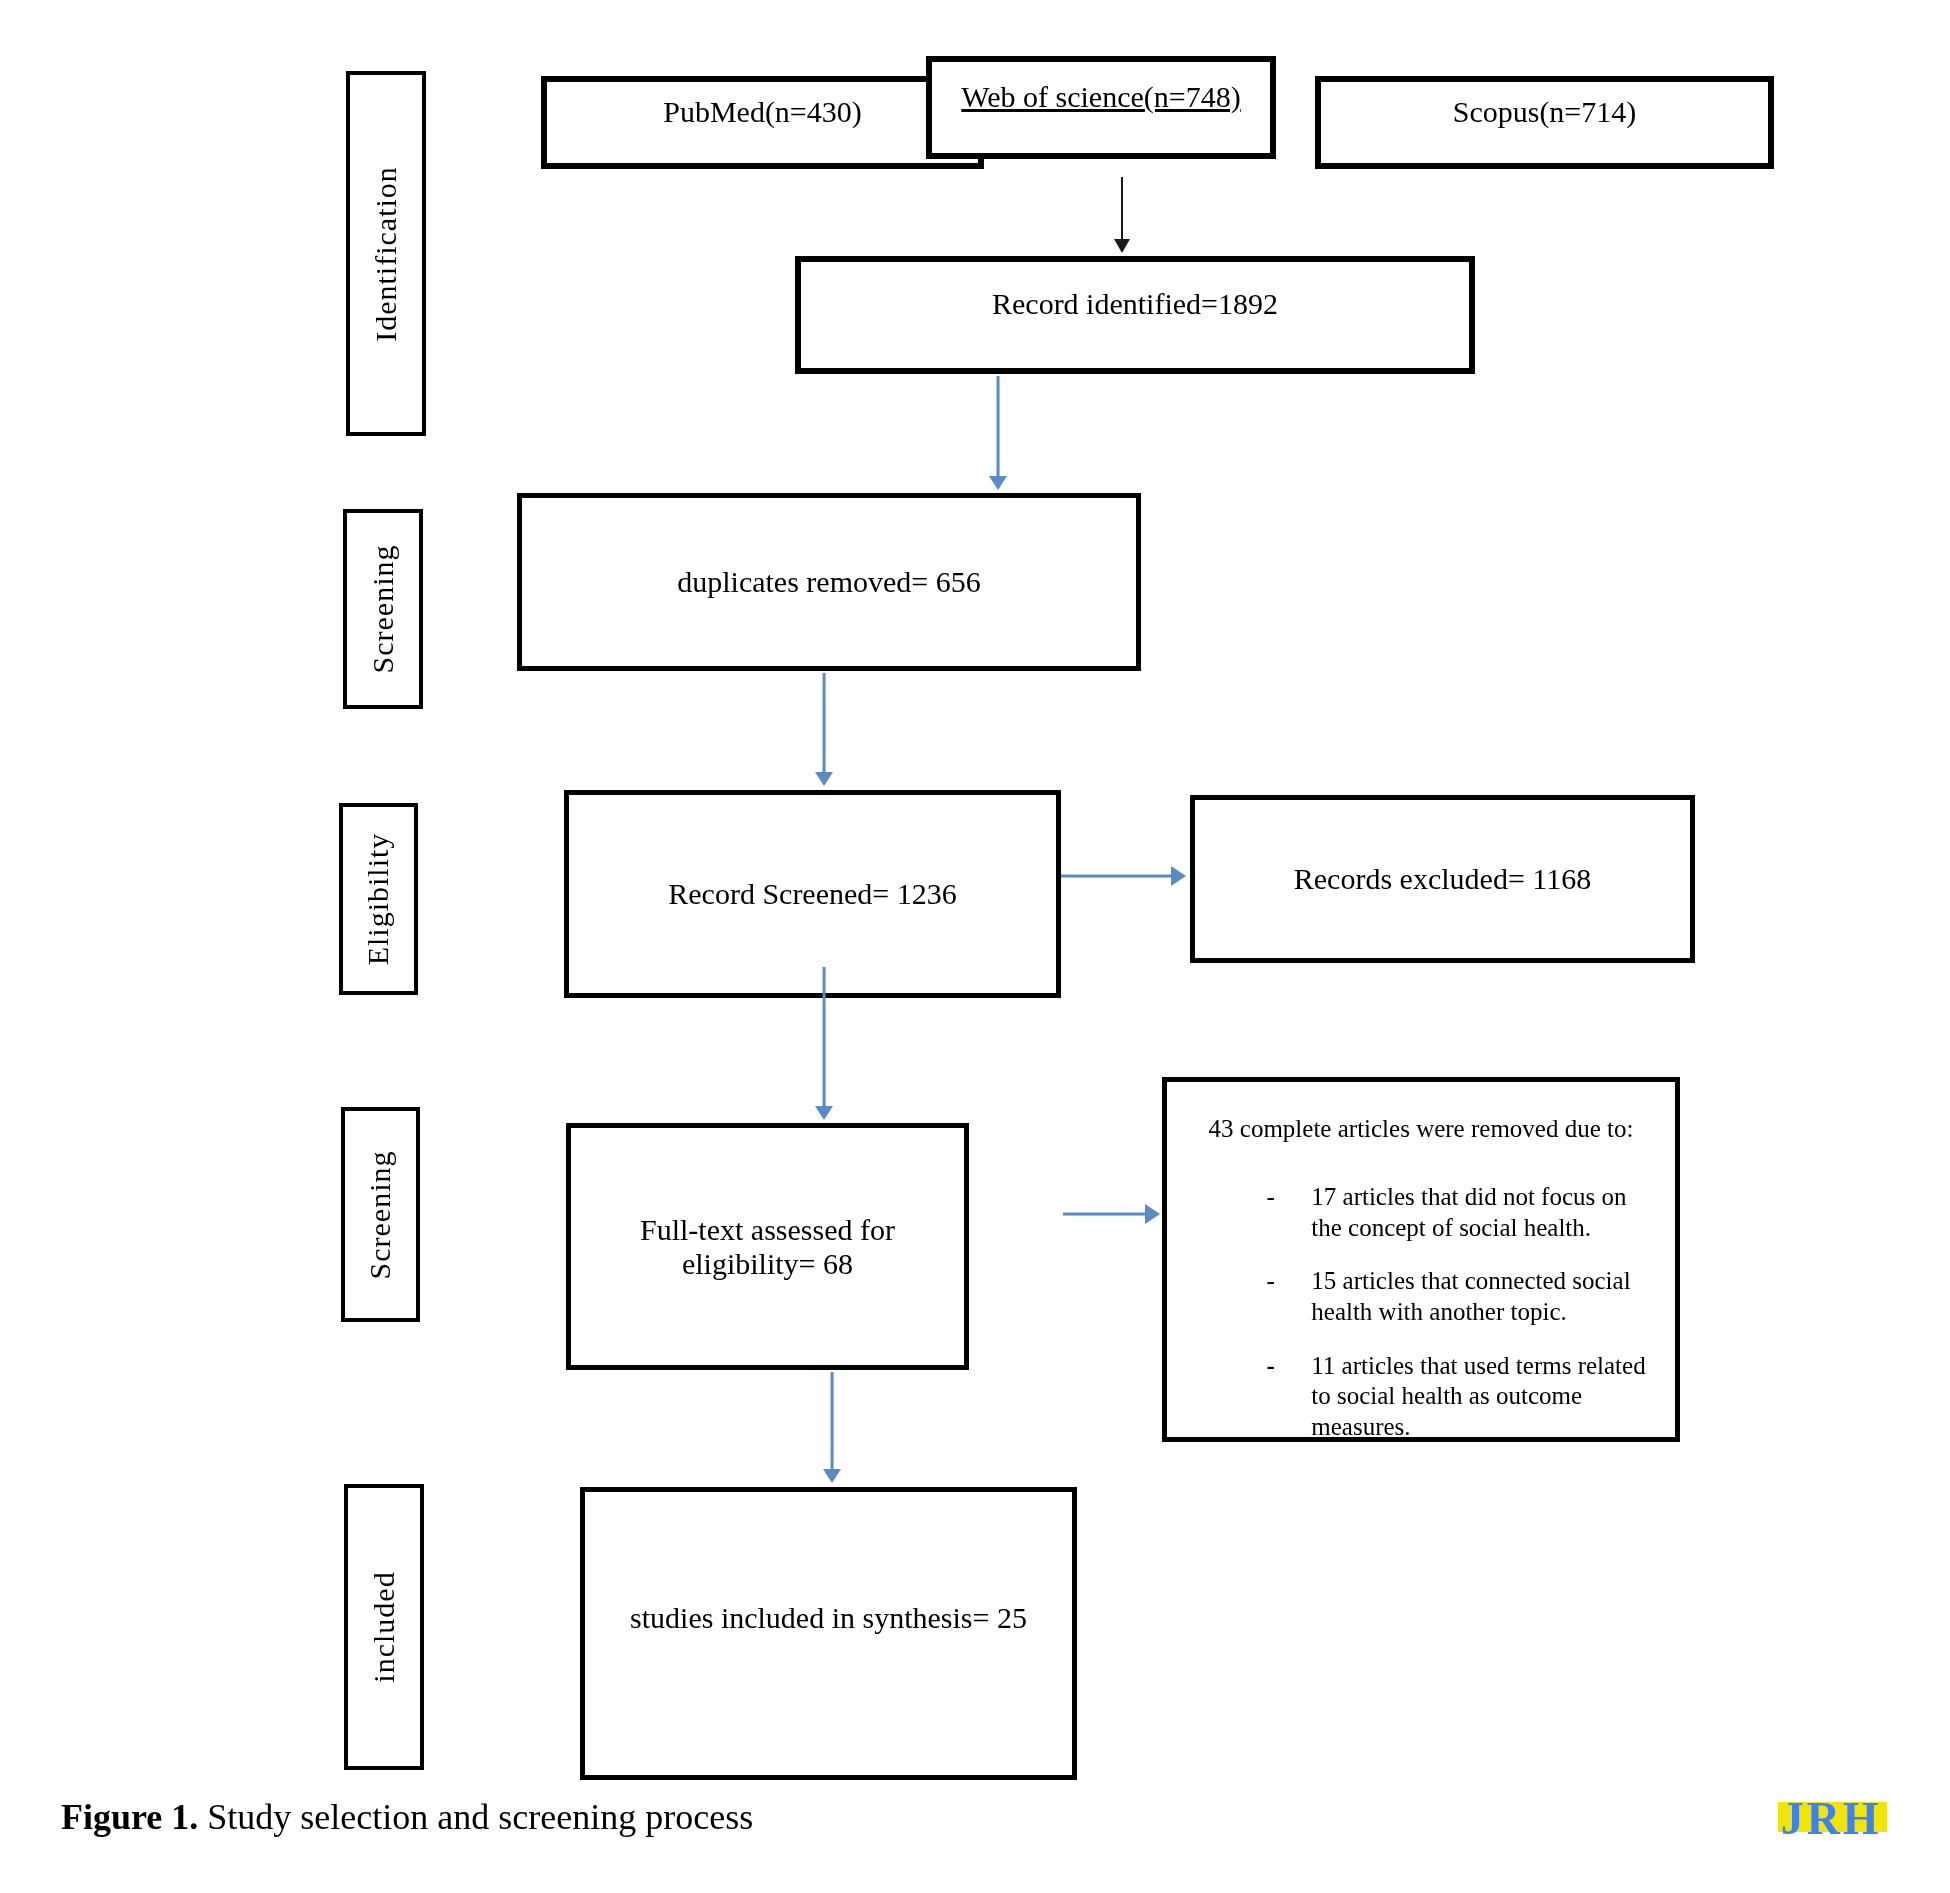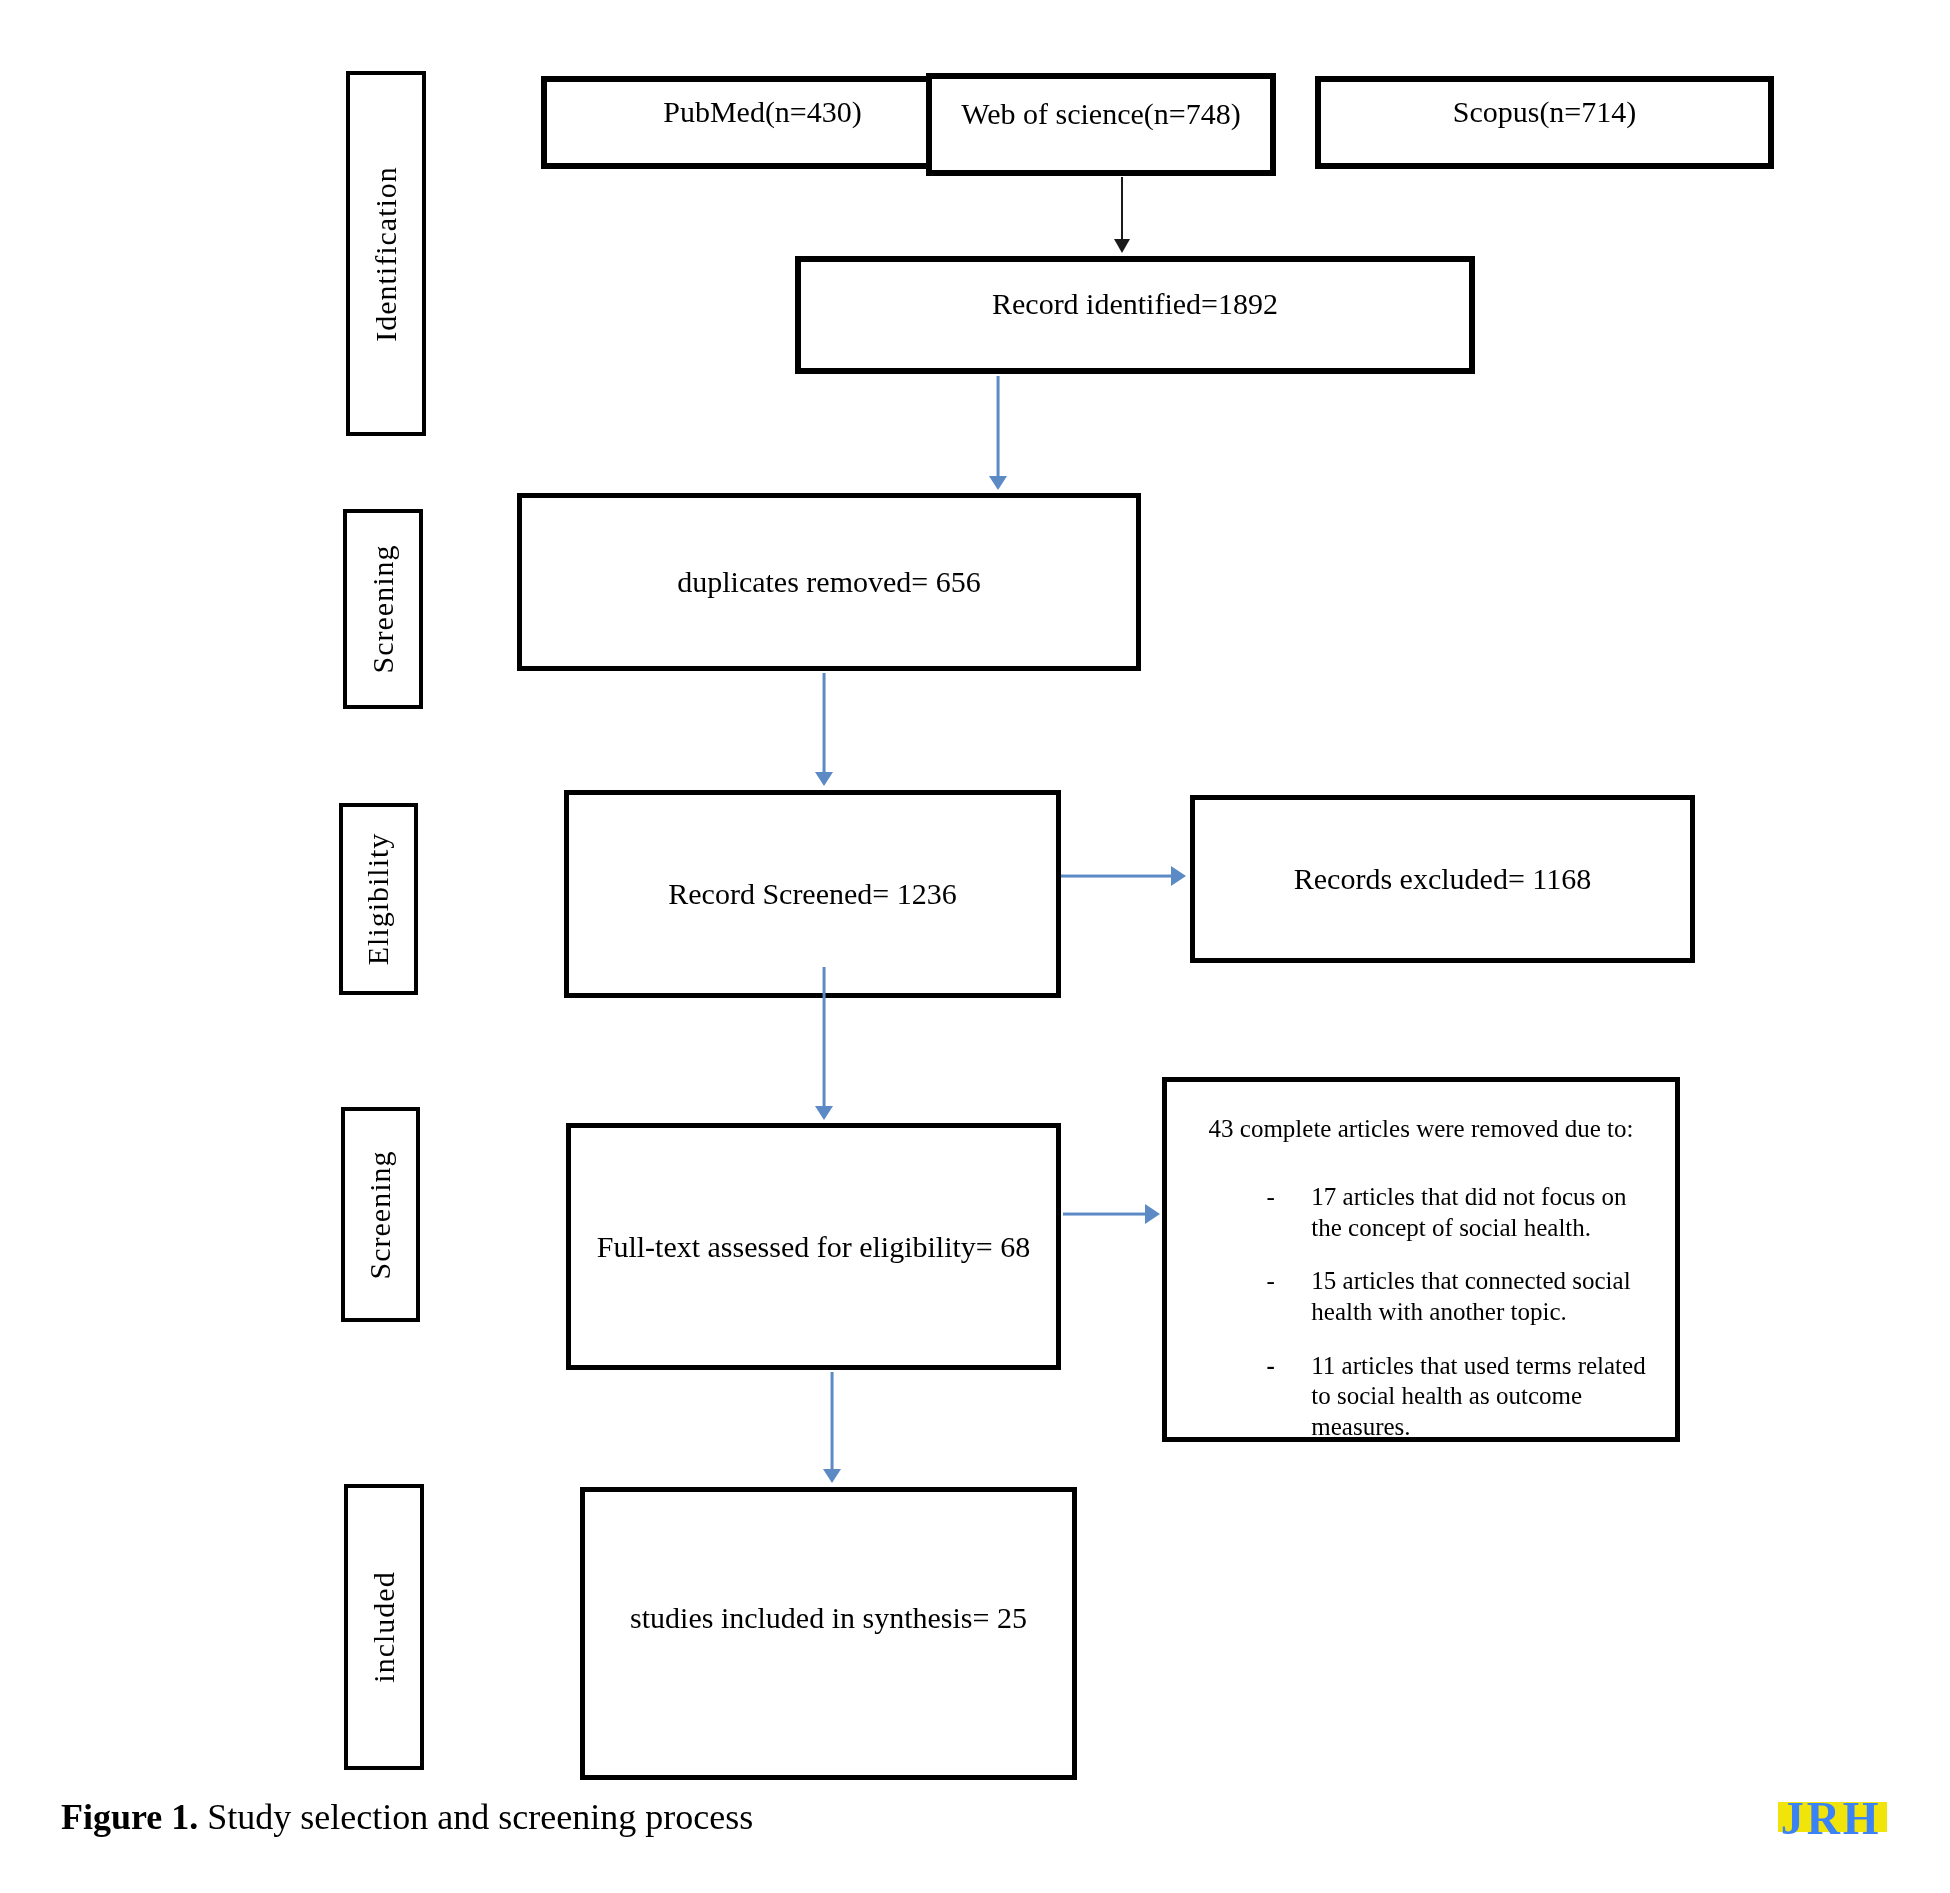--- a/index.html
+++ b/index.html
@@ -93,21 +93,21 @@
   <div class="rail" style="left:341px; top:1107px; width:79px; height:215px;">
     <span>Screening</span>
   </div>
   <div class="rail" style="left:344px; top:1484px; width:80px; height:286px;">
     <span>included</span>
   </div>
 
   <div class="box nudge-up" style="left:541px; top:76px; width:443px; height:93px; border-width:6.8px;">
     <span>PubMed(n=430)</span>
   </div>
-  <div class="box nudge-up" style="left:926px; top:73px; width:350px; height:103px; border-width:6.8px;">
+  <div class="box nudge-up" style="left:926px; top:56px; width:350px; height:103px; border-width:6.8px;text-decoration:underline;">
     <span>Web of science(n=748)</span>
   </div>
   <div class="box nudge-up" style="left:1315px; top:76px; width:459px; height:93px; border-width:6.8px;">
     <span>Scopus(n=714)</span>
   </div>
 
   <div class="box nudge-up" style="left:795px; top:256px; width:680px; height:118px; border-width:6.8px;">
     <span>Record identified=1892</span>
   </div>
 
@@ -115,21 +115,21 @@
     <span>duplicates removed= 656</span>
   </div>
 
   <div class="box" style="left:564px; top:790px; width:497px; height:208px;">
     <span>Record Screened= 1236</span>
   </div>
   <div class="box" style="left:1190px; top:795px; width:505px; height:168px;">
     <span>Records excluded= 1168</span>
   </div>
 
-  <div class="box" style="left:566px; top:1123px; width:495px; height:247px;">
+  <div class="box" style="left:566px; top:1123px; width:403px; height:247px;">
     <span>Full-text assessed for eligibility= 68</span>
   </div>
 
   <div class="removed-box" style="left:1162px; top:1077px; width:518px; height:365px;">
     <div class="removed-heading">43 complete articles were removed due to:</div>
     <div class="bullet-row">
       <span class="marker">-</span>
       <span class="btext">17 articles that did not focus on the concept of social health.</span>
     </div>
     <div class="bullet-row">

